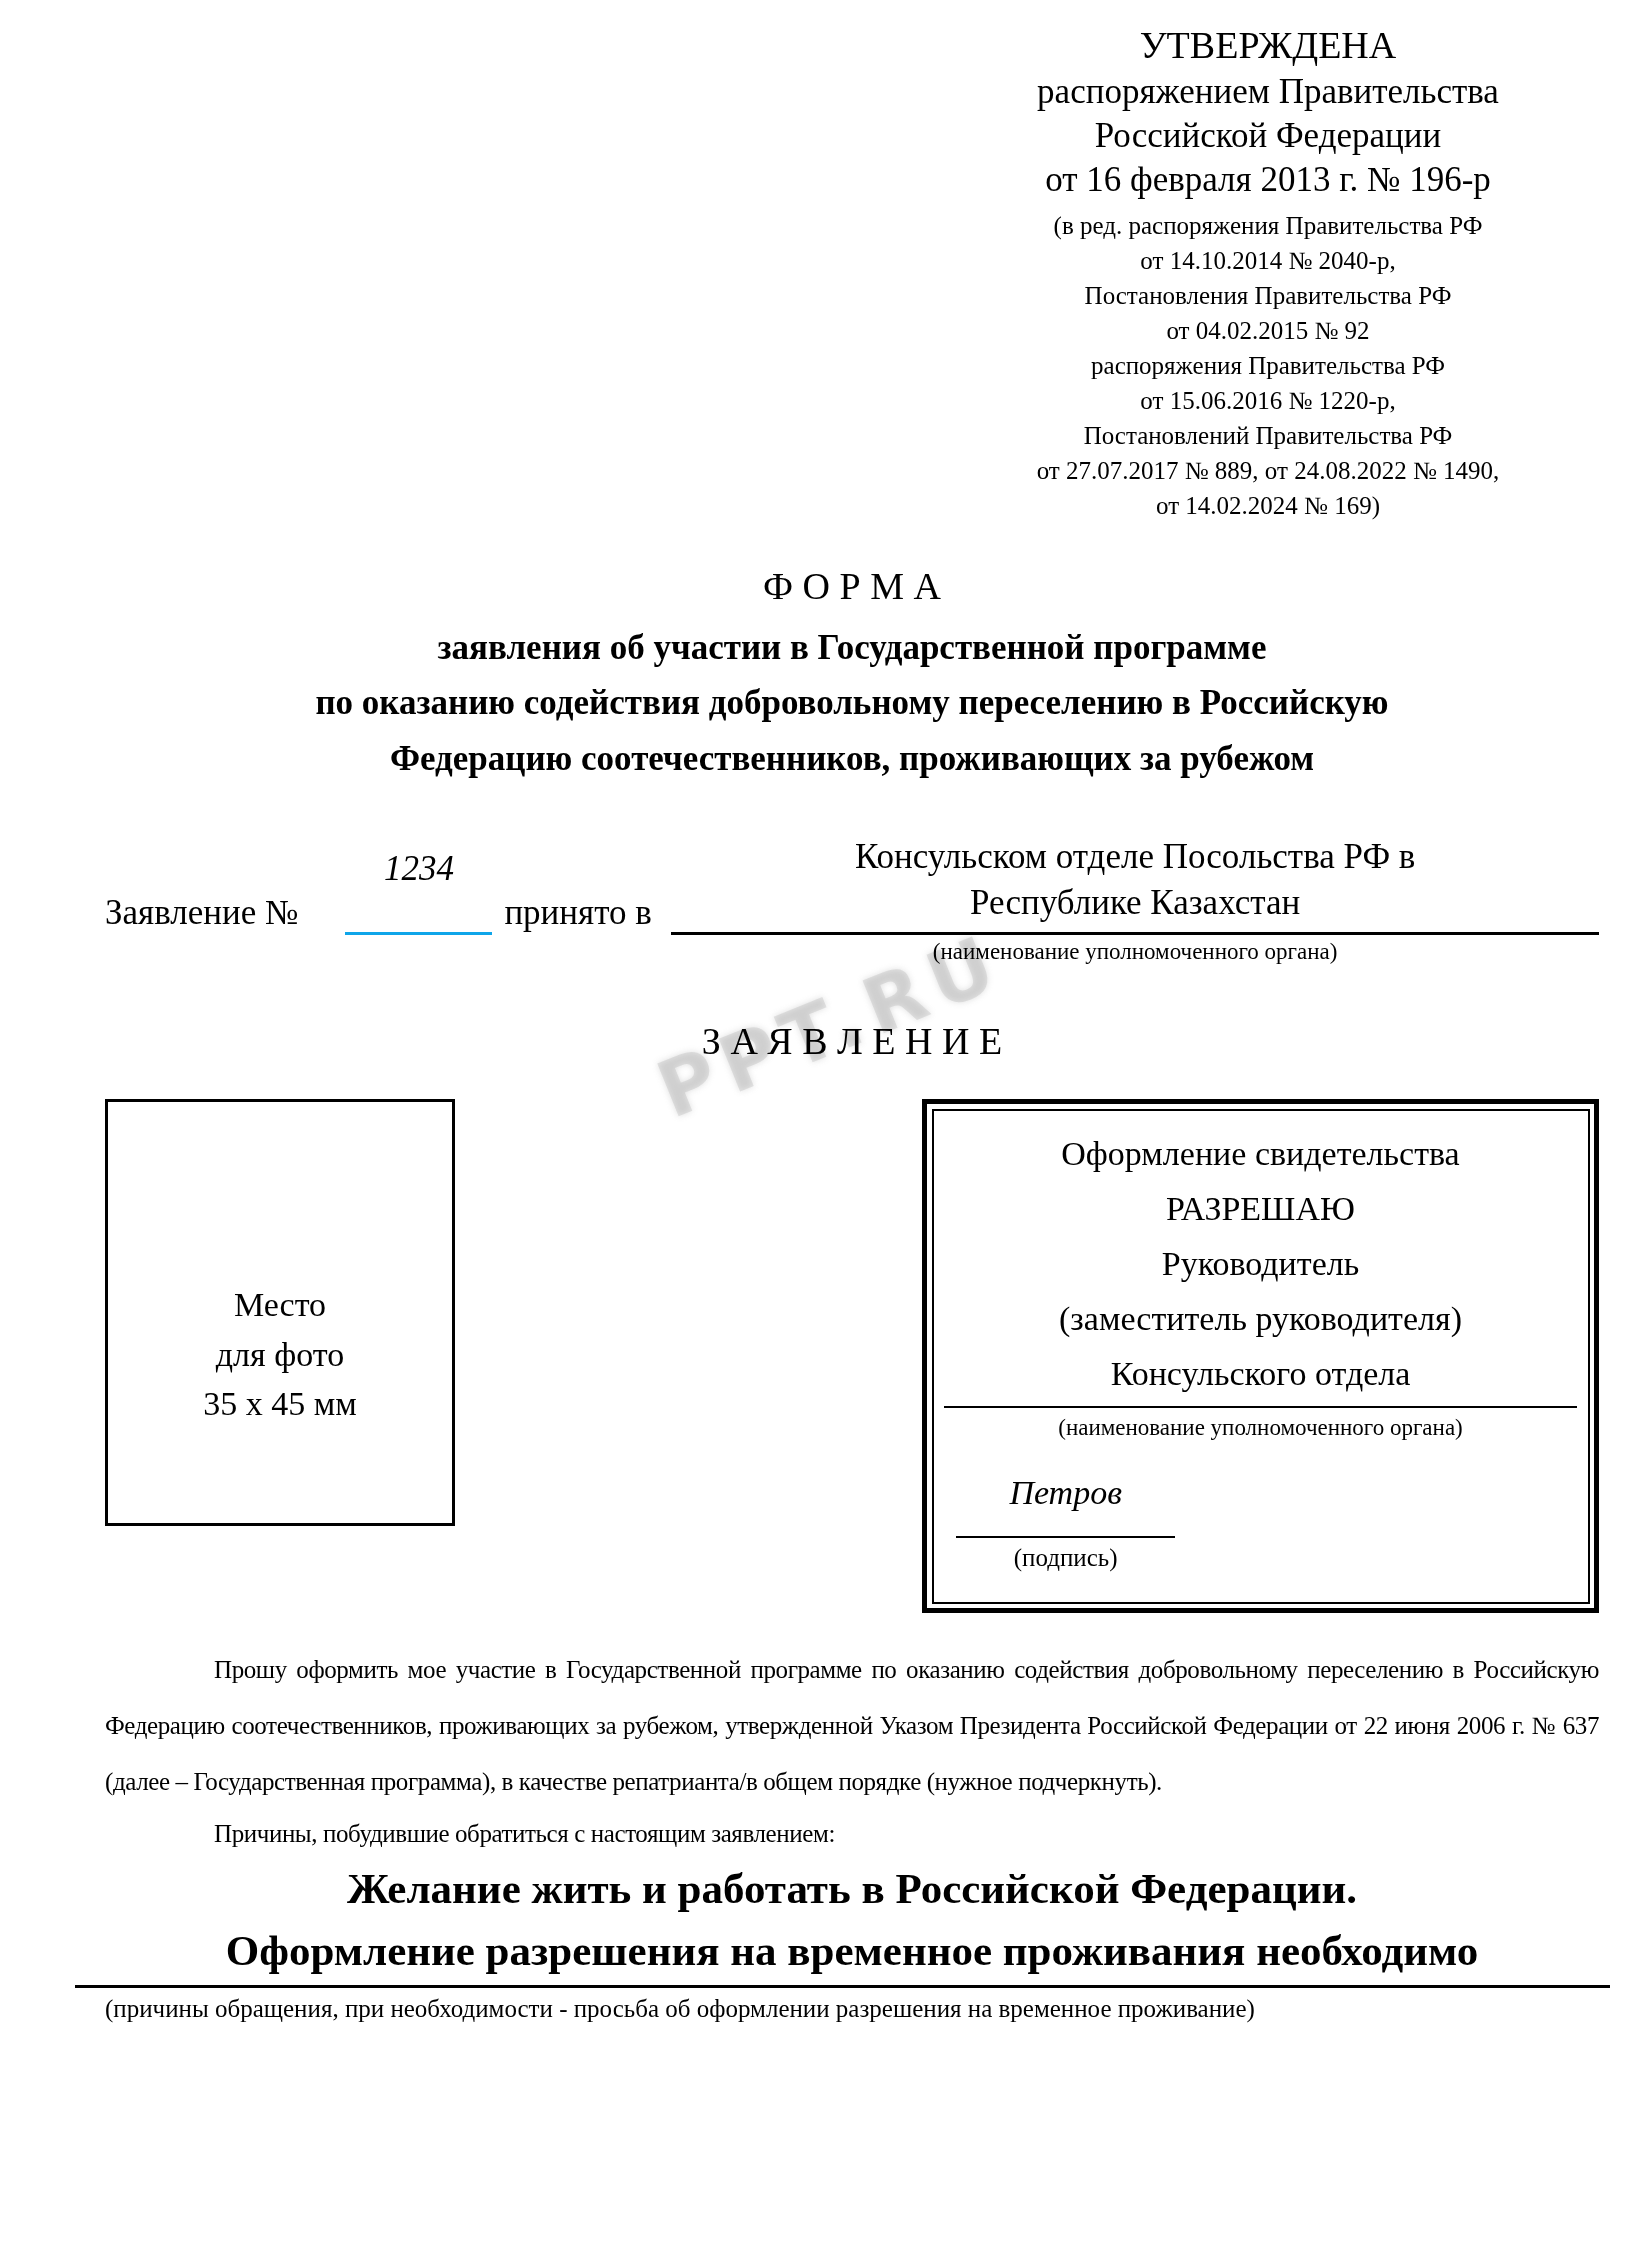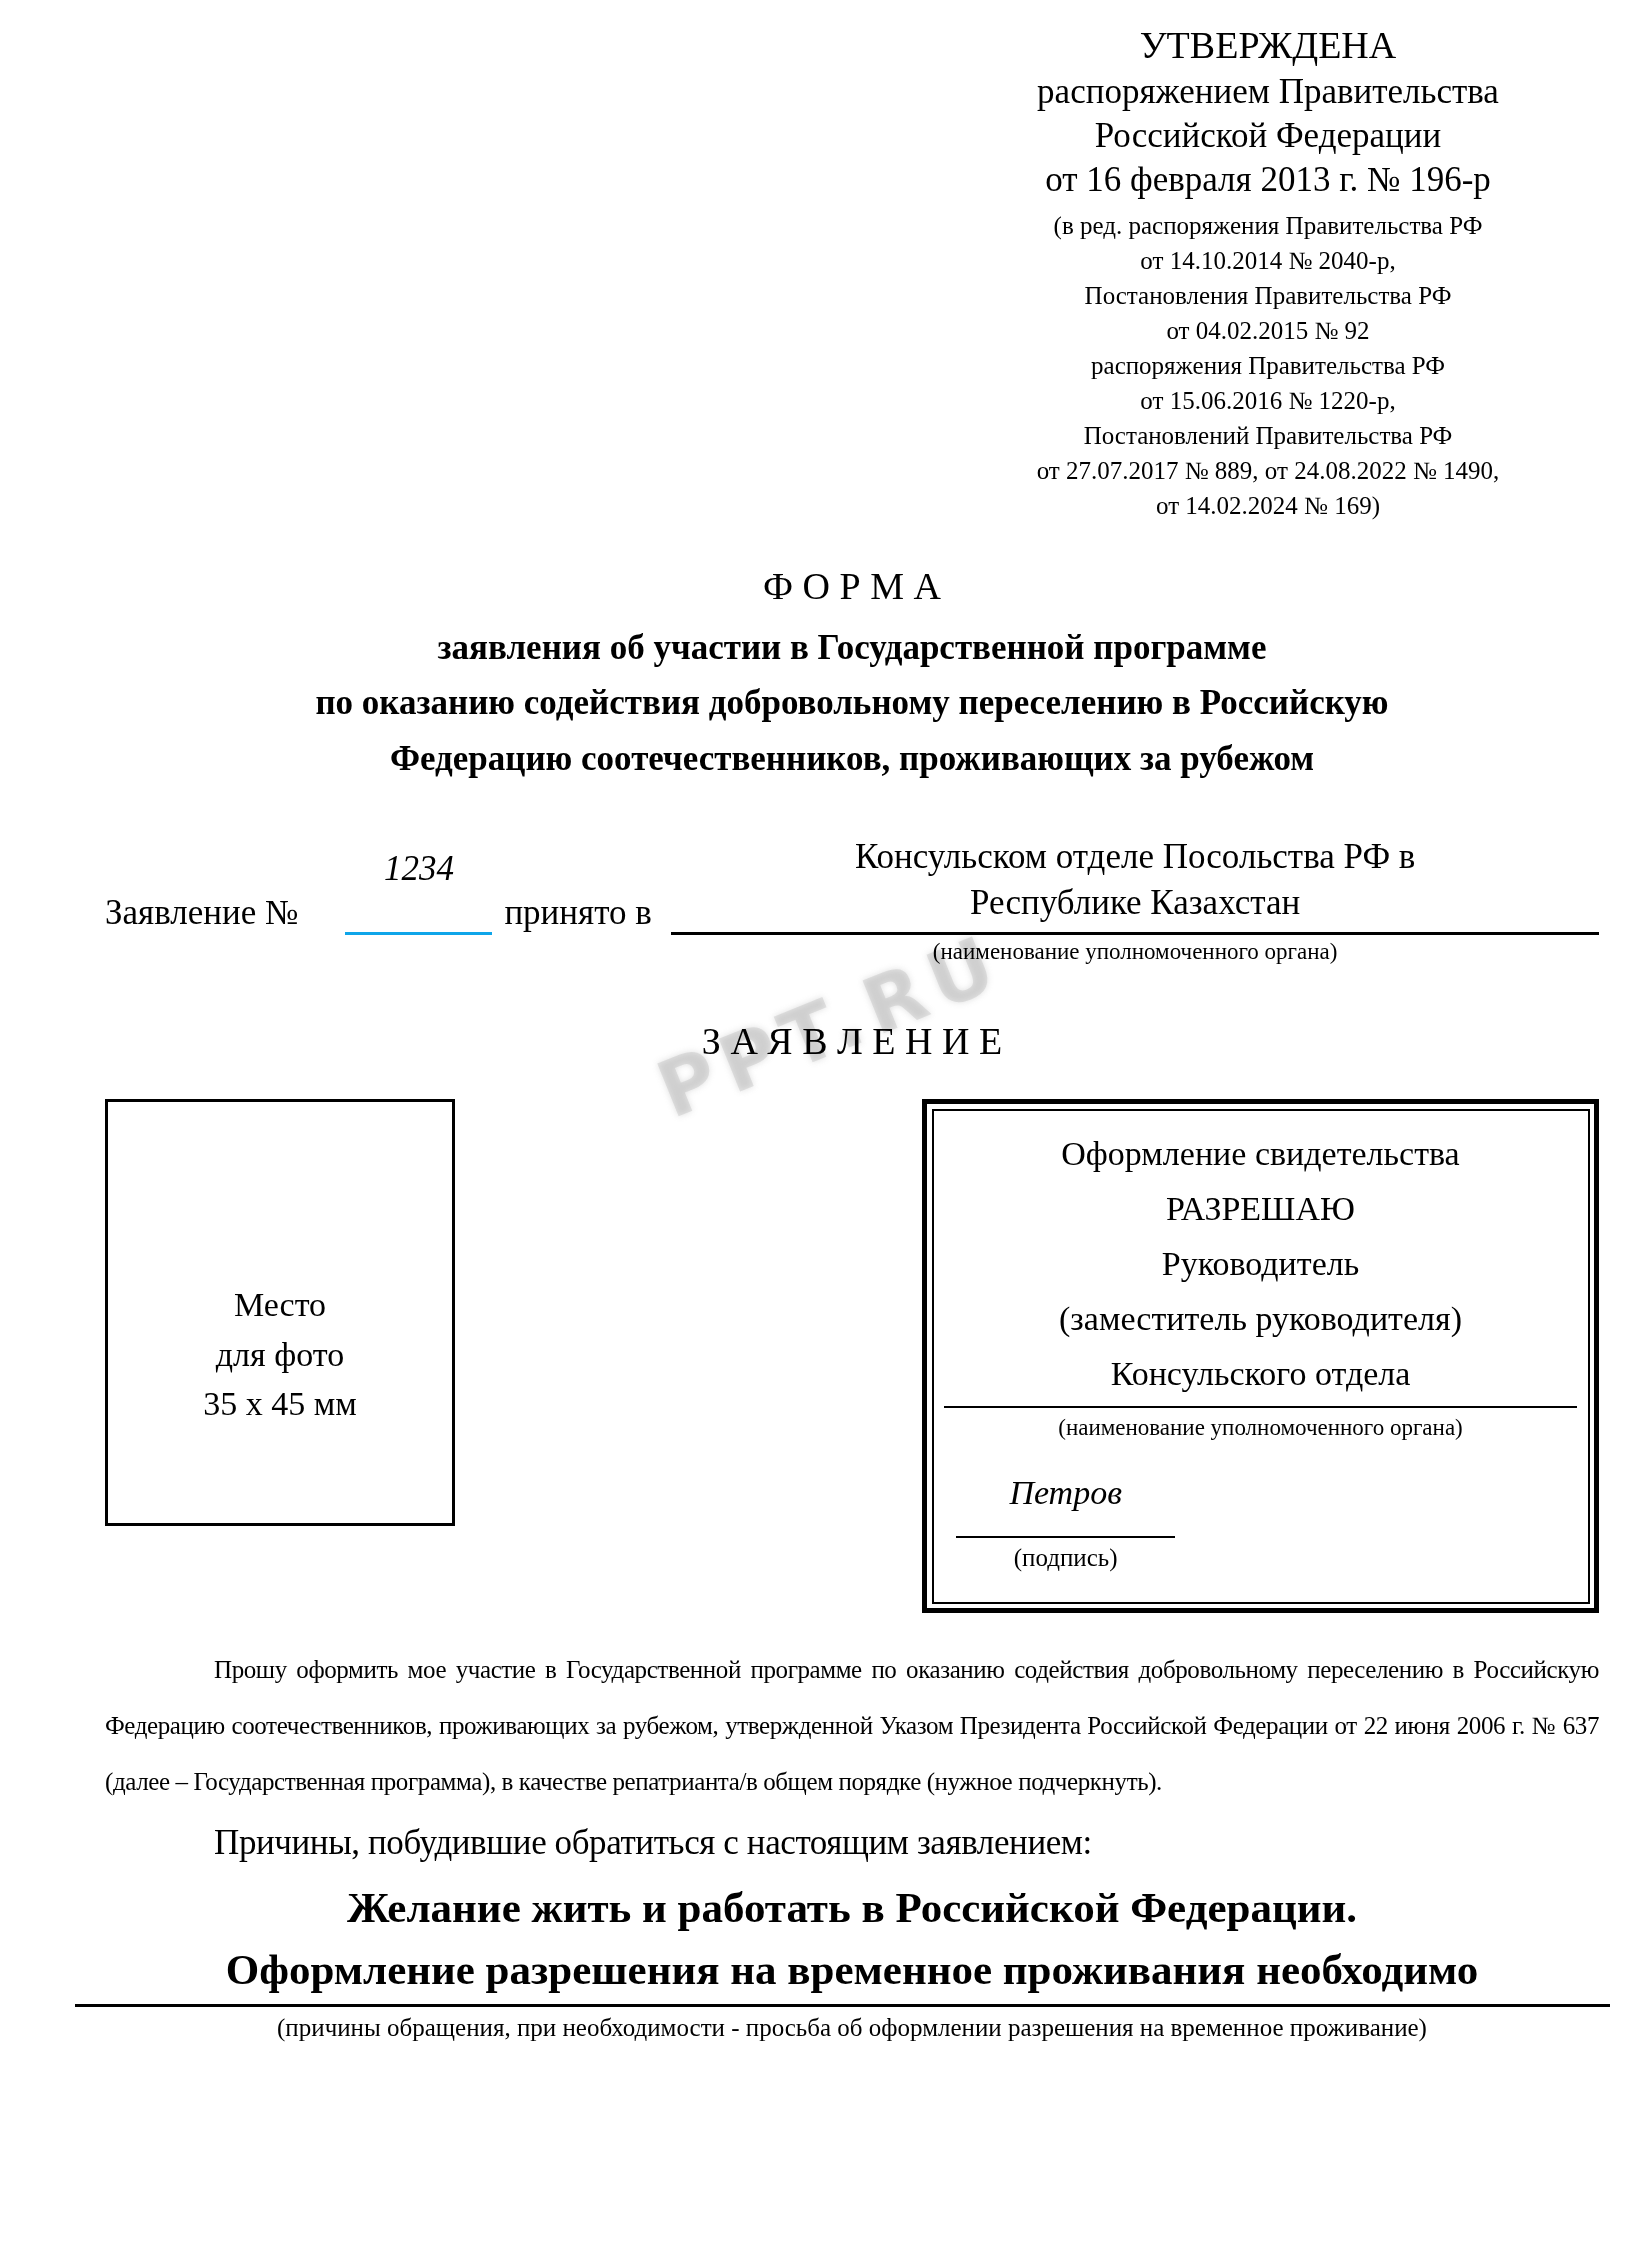--- a/index.html
+++ b/index.html
@@ -153,39 +153,39 @@
   .main-para {
     margin: 28.6px 0 0;
     font-size: 25px;
     line-height: 2.24;
     text-align: justify;
     text-indent: 109px;
     letter-spacing: -0.4px;
   }
   .reasons-label {
     margin: 0;
-    font-size: 35px;
+    font-size: 25px;
     line-height: 1.9;
     text-indent: 109px;
     letter-spacing: -0.4px;
   }
   .reason-bold {
     text-align: center;
     font-weight: bold;
     font-size: 43px;
     line-height: 1.45;
   }
   .bottom-rule {
     height: 0;
     border-top: 3.8px solid #000;
     margin: 3px -11.3px 0 -30px;
   }
   .bottom-caption {
     margin-top: 6px;
-    text-align: center;
+    text-align: left;
     font-size: 25px;
     line-height: 1.2;
   }
 </style>
 </head>
 <body>
 
 <div class="page">
 
   <div class="watermark">PPT.RU</div>

